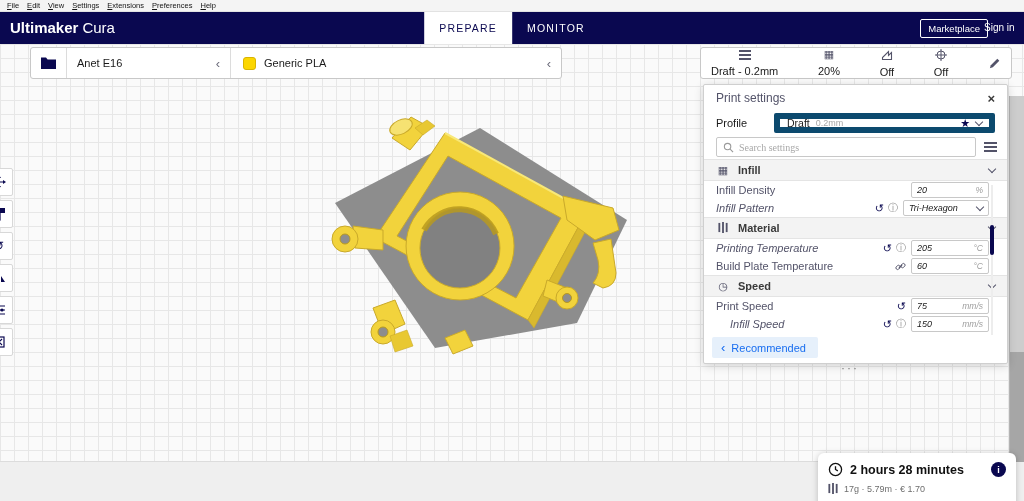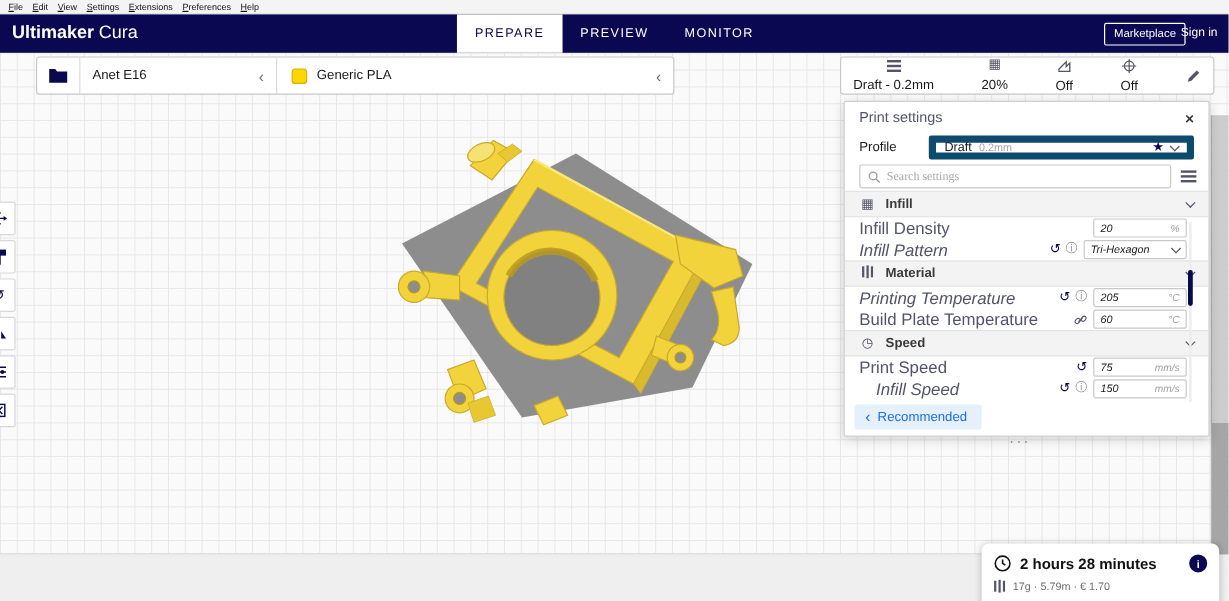--- a/index.html
+++ b/index.html
@@ -75,21 +75,21 @@
   .searchbox input { border:none; outline:none; flex:1; font-size:10px; color:#333; font-family:Liberation Serif, serif; background:transparent; }
   .searchbox input::placeholder { color:#a8a8a8; }
   .hamb { width:13px; display:flex; flex-direction:column; gap:2.5px; }
   .hamb i { height:1.5px; background:#535369; display:block; }
 
   .sec { height:22px; background:#f3f3f3; border-top:1px solid #e4e4e4; border-bottom:1px solid #e4e4e4;
          display:flex; align-items:center; padding:0 12px; gap:8px; }
   .sec .si { color:#535369; font-size:11px; width:14px; text-align:center; line-height:1; }
   .sec .st { flex:1; font-weight:bold; font-size:11px; color:#3a3a3a; }
   .srow { display:flex; align-items:center; height:18px; padding:0 18px 0 12px; }
-  .srow .lb { flex:1; font-size:14px; color:#535369; white-space:nowrap; }
+  .srow .lb { flex:1; font-size:11px; color:#535369; white-space:nowrap; }
   .srow.it .lb { font-style:italic; }
   .srow.indent .lb { padding-left:14px; }
   .ric { display:flex; align-items:center; gap:4px; margin-right:5px; }
   .rev { color:#0a0850; font-size:11px; line-height:1; }
   .inf { color:#8a8a8a; font-size:10px; line-height:1; }
   .vbox { width:78px; height:16px; border:1px solid #c8c8c8; border-radius:2px; display:flex; align-items:center;
           padding:0 5px; gap:4px; background:#fff; flex:none;font-style:italic; }
   .vbox .vv { flex:1; font-size:9px; color:#1a1a1a; white-space:nowrap; }
   .vbox .vu { font-size:8.5px; color:#a0a0a0; }
   .vbox.select { width:86px; }
@@ -166,21 +166,20 @@
     <span class="mi">Preferences</span>
     <span class="mi">Help</span>
   </div>
 
   <div class="appheader">
     <div class="brand">
       <span class="b">Ultimaker</span><span class="l">Cura</span>
     </div>
     <div class="stagetabs">
       <div class="stage active">PREPARE</div>
-      <div class="stage">PREVIEW</div>
       <div class="stage">MONITOR</div>
     </div>
     <div class="marketplace">Marketplace</div>
     <div class="signin">Sign in</div>
   </div>
 
   <div class="ltools">
     <div class="tool">
       <svg width="14" height="14" viewBox="0 0 14 14">
           <path d="M7 0L9 3H5zM7 14L5 11h4zM0 7l3-2v4zM14 7l-3 2V5z" fill="#0a0850"></path>

